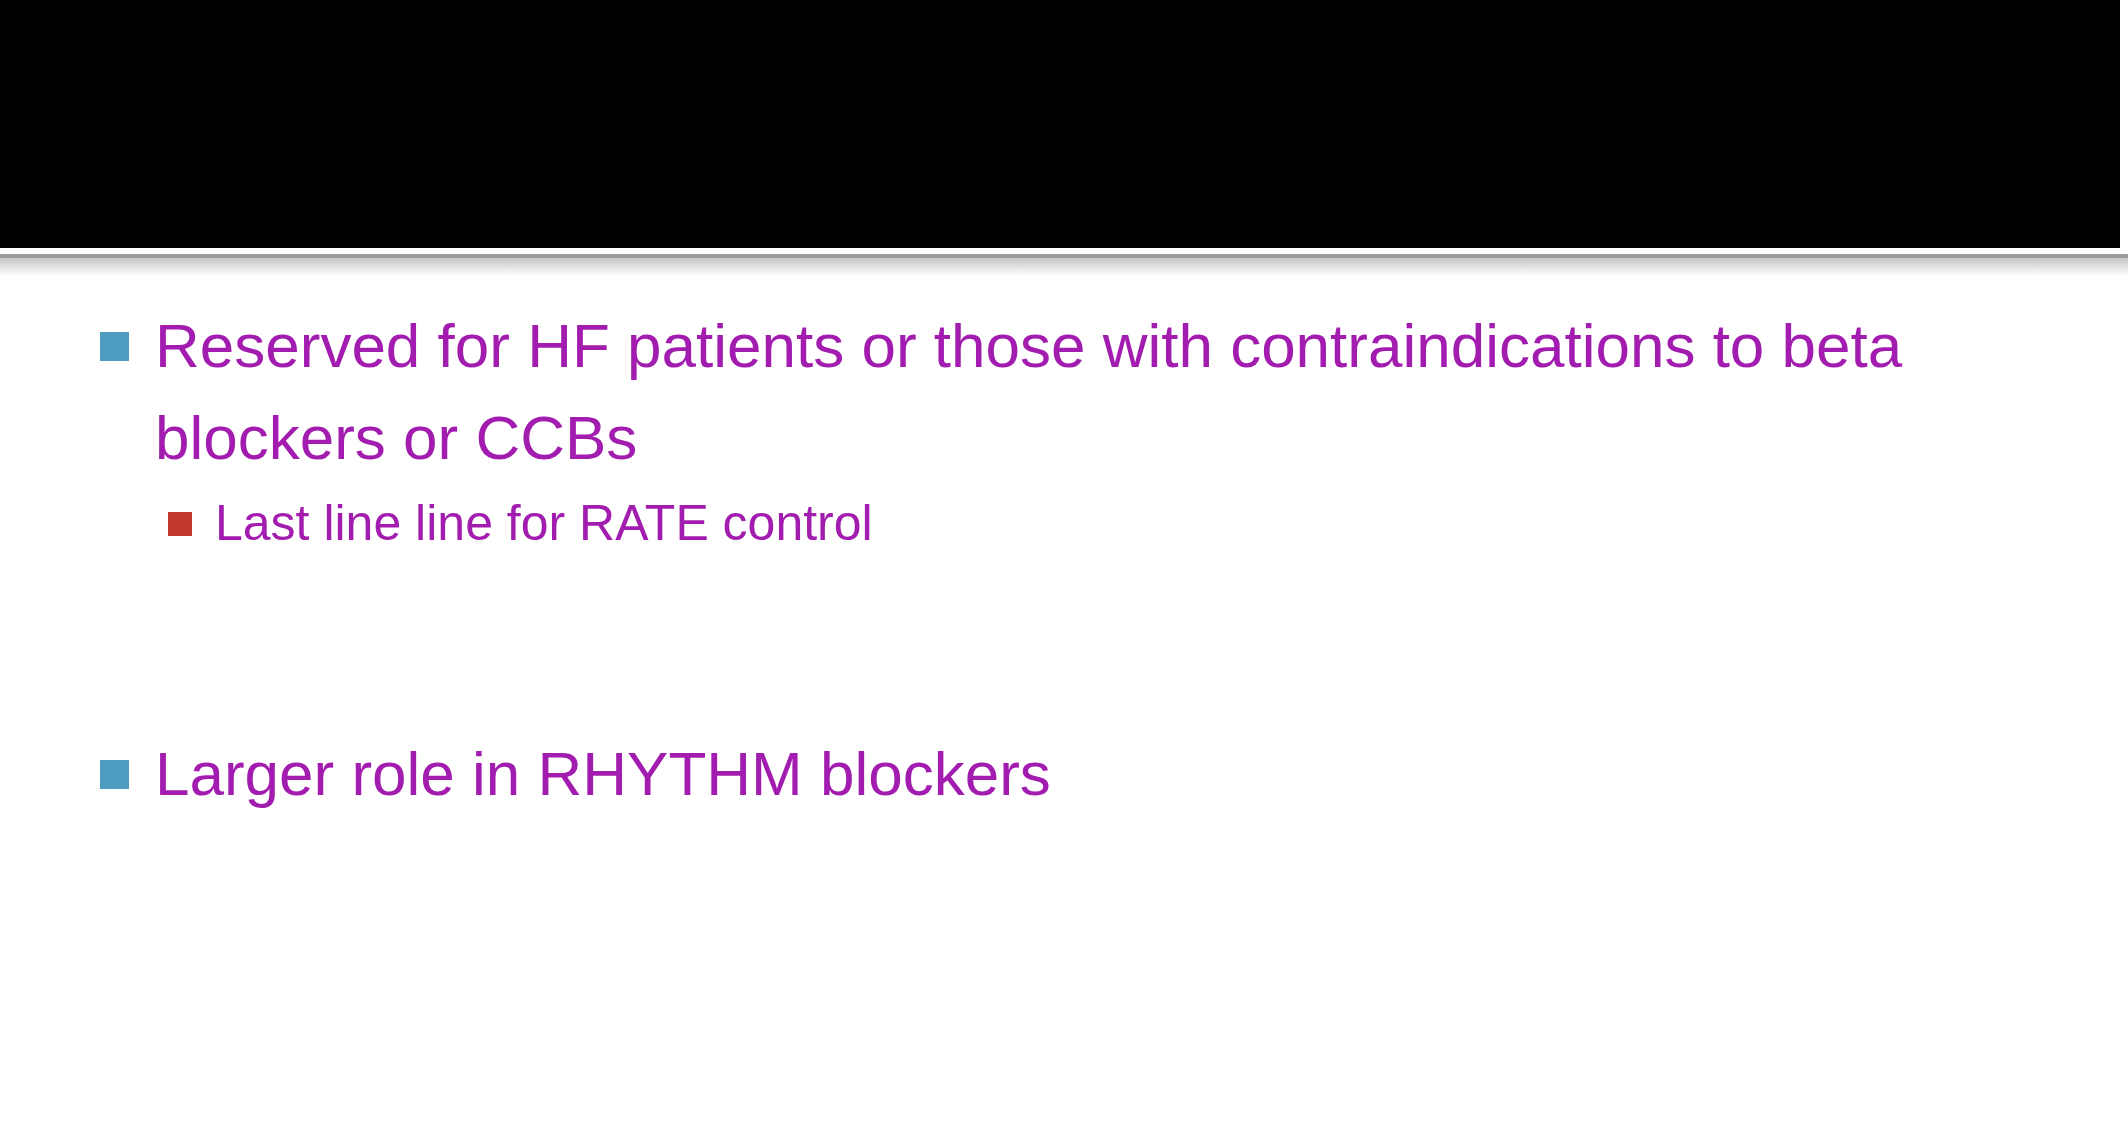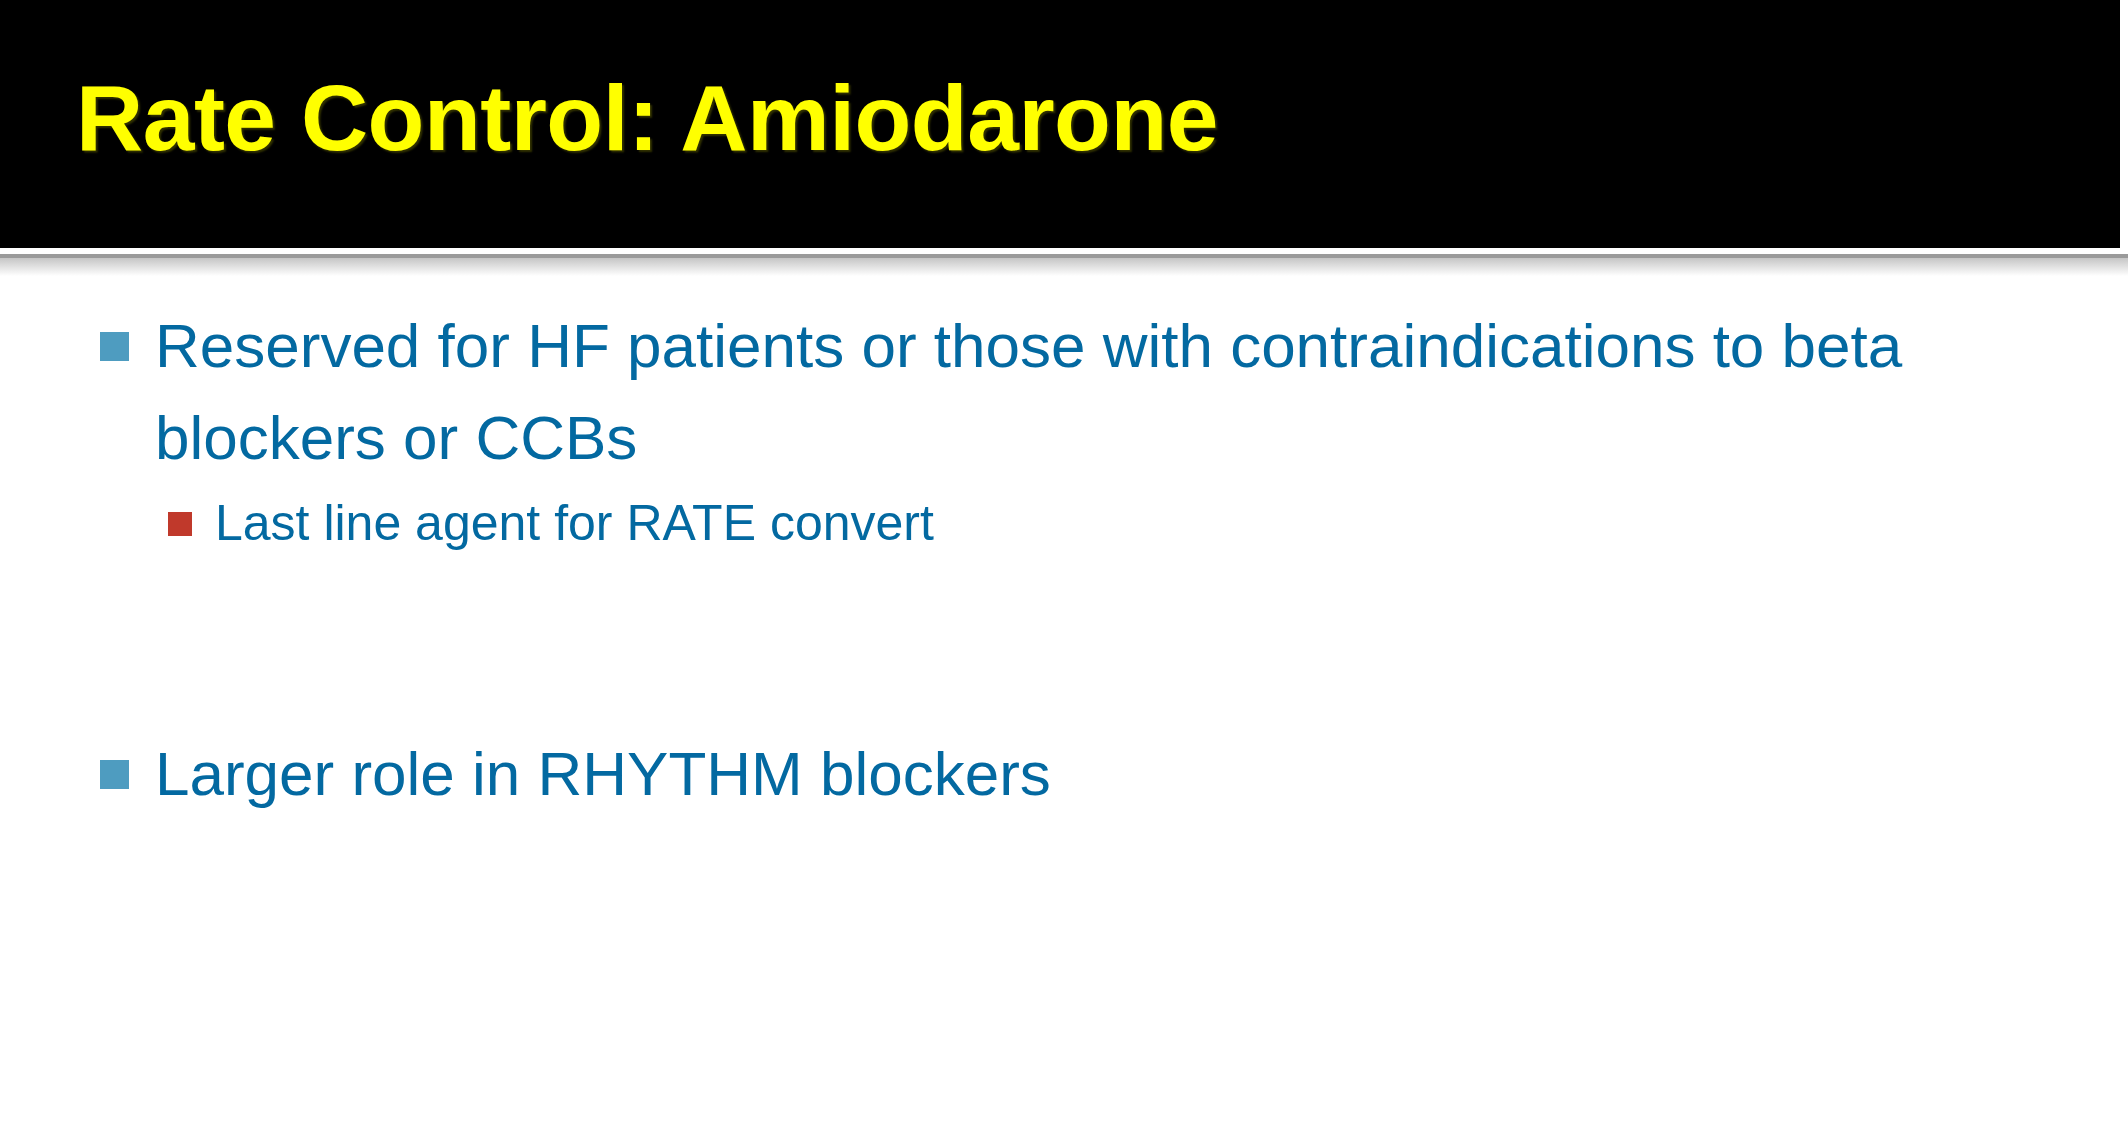--- a/index.html
+++ b/index.html
@@ -87,21 +87,21 @@
     left: 0;
     top: 300px;
     width: 2128px;
     height: 842px;
   }
 
   .bullet-row {
     position: relative;
     display: block;
     padding-left: 155px;
-    color: #0369a1;
+    color: #a21caf;
   }
 
   .bullet-row.level1 {
     font-size: 62px;
     line-height: 92px;
     padding-left: 155px;
   }
 
   .bullet-row.level2 {
     font-size: 50px;
@@ -141,38 +141,37 @@
     height: 74px;
   }
 </style>
 </head>
 <body>
 
 <div class="slide">
 
   <div class="header-band"></div>
 
-  <div class="slide-title">Rate Control: Amiodarone</div>
 
   <div class="divider-wrap">
     <div class="divider-gap"></div>
     <div class="divider-line"></div>
     <div class="divider-fade"></div>
   </div>
 
   <div class="body-area">
 
     <div class="bullet-row level1">
       <span class="marker teal"></span>
       <span class="bullet-text">Reserved for HF patients or those with contraindications to beta blockers or CCBs</span>
     </div>
 
     <div class="bullet-row level2">
       <span class="marker red"></span>
-      <span class="bullet-text">Last line agent for RATE convert</span>
+      <span class="bullet-text">Last line line for RATE control</span>
     </div>
 
     <div class="spacer"></div>
 
 
     <div class="spacer small"></div>
 
     <div class="bullet-row level1">
       <span class="marker teal"></span>
       <span class="bullet-text">Larger role in RHYTHM blockers</span>

